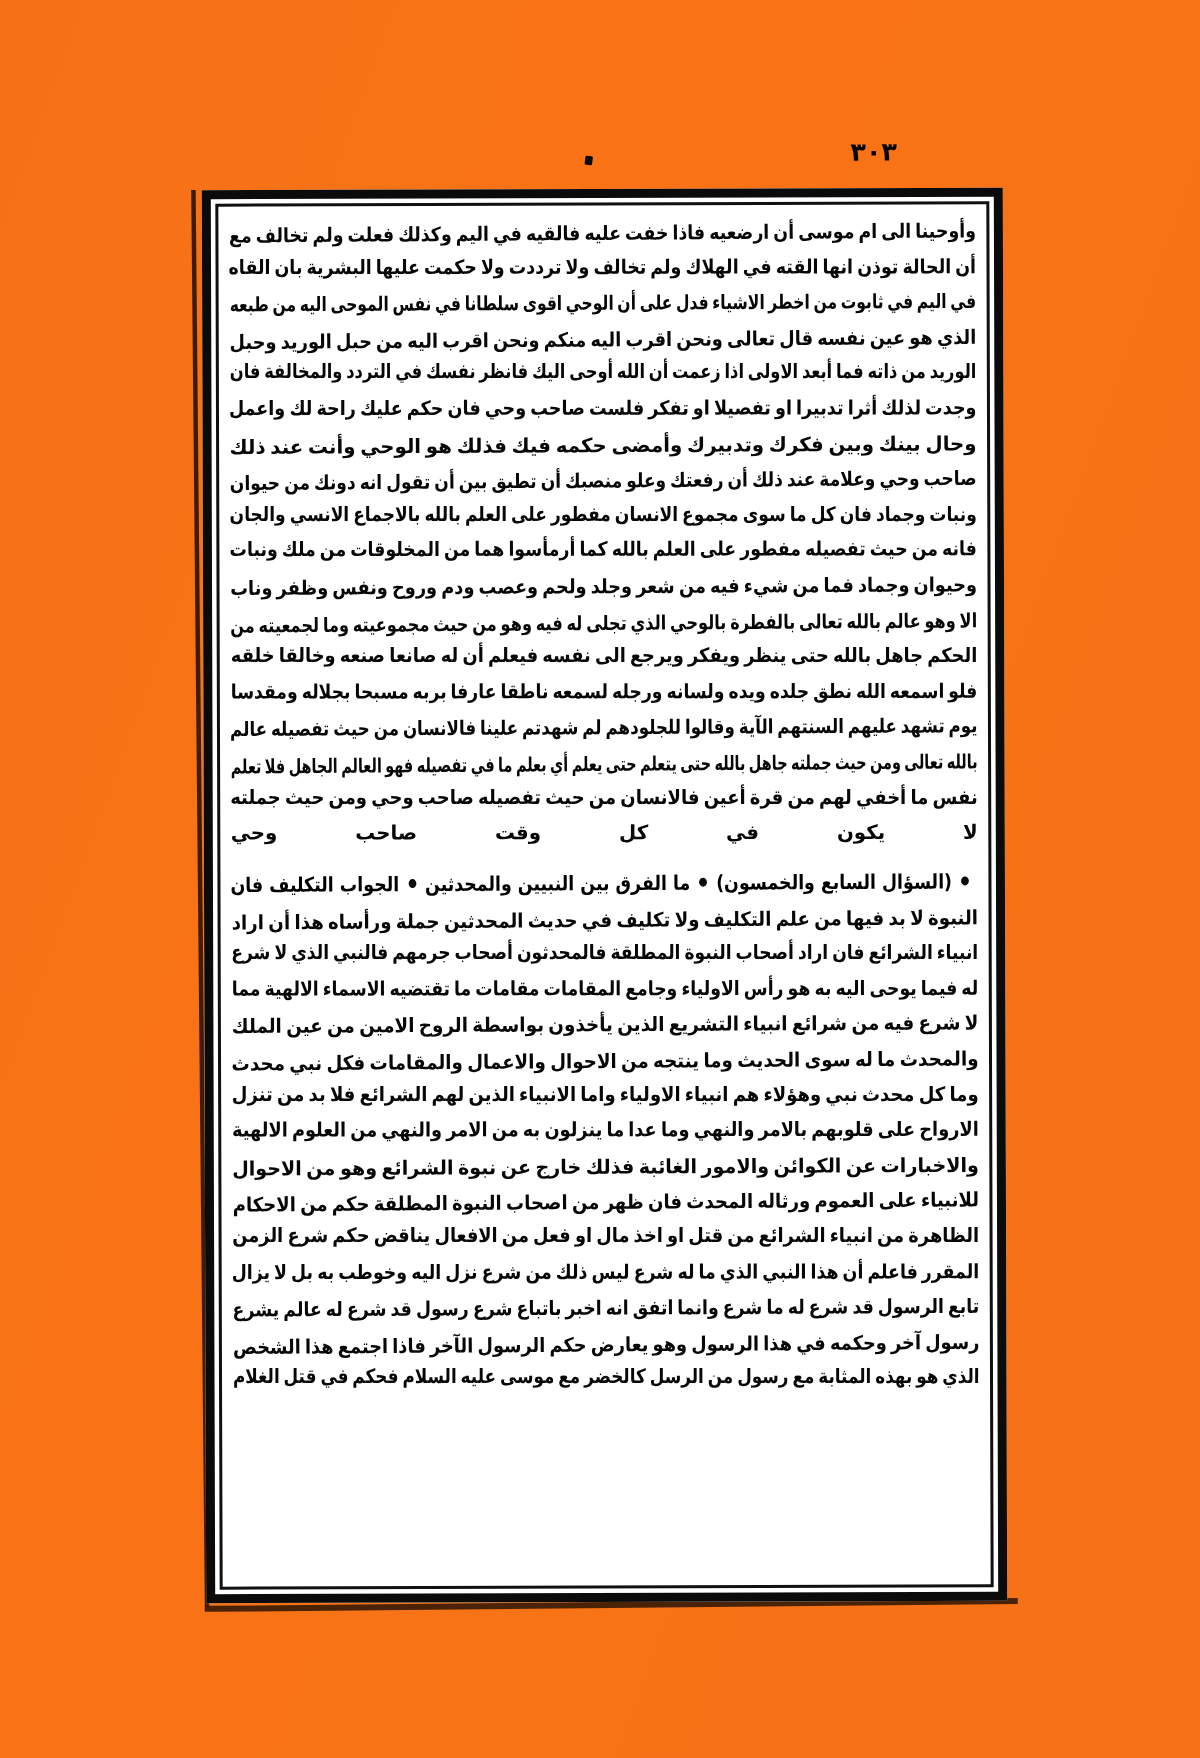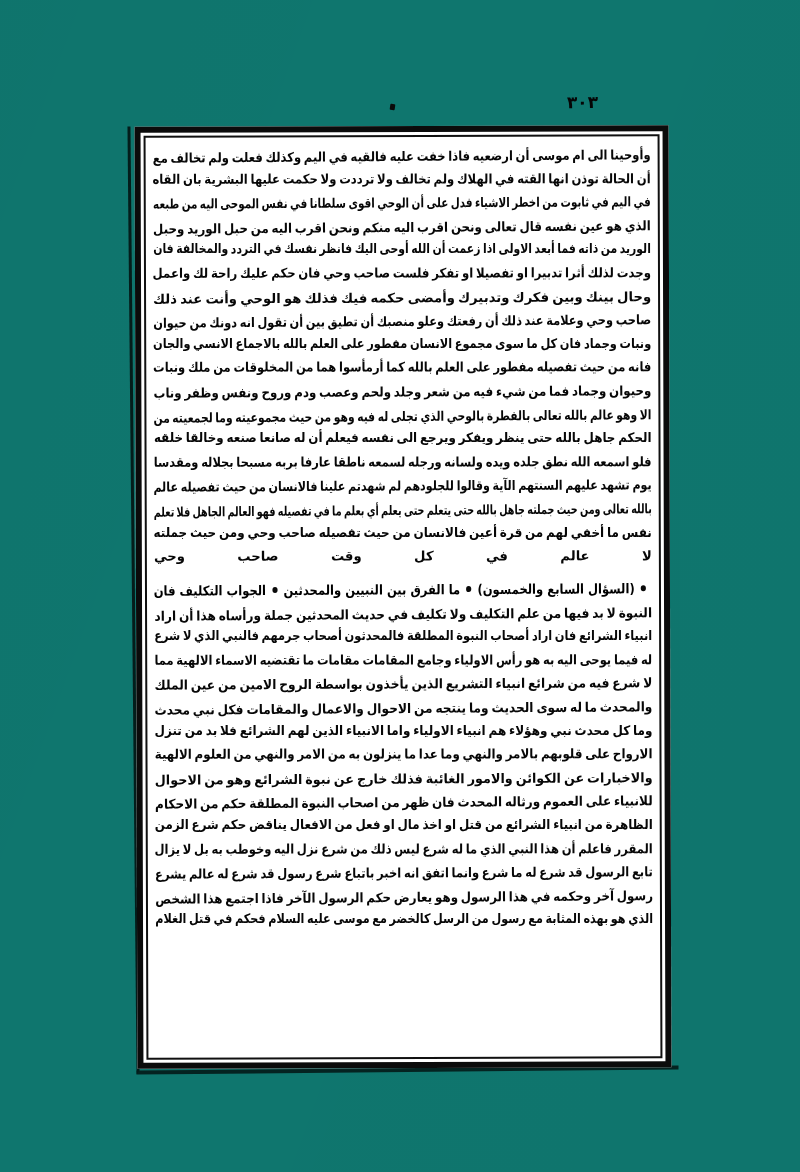--- a/index.html
+++ b/index.html
@@ -14,21 +14,21 @@
     position: relative;
     overflow: hidden;
     font-family: "DejaVu Sans", "Liberation Sans", sans-serif;
     color: #000000;
   }
 
   
   .scan-page {
     position: absolute;
     inset: 0;
-    background: #0f766e;
+    background: #f97316;
   }
 
   
   .paper-grain {
     position: absolute;
     inset: 0;
     background:
       linear-gradient(110deg, rgba(0,0,0,0.015) 0%, rgba(0,0,0,0.0) 35%, rgba(0,0,0,0.012) 100%);
     pointer-events: none;
   }
@@ -190,21 +190,21 @@
         <span class="line j1" style="transform: rotate(-0.22deg) scaleX(0.8616); transform-origin: right center;">صاحب وحي وعلامة عند ذلك أن رفعتك وعلو منصبك أن تطيق بين أن تقول انه دونك من حيوان</span>
         <span class="line j4" style="transform: rotate(0.18deg) scaleX(0.8616); transform-origin: right center;">ونبات وجماد فان كل ما سوى مجموع الانسان مفطور على العلم بالله بالاجماع الانسي والجان</span>
         <span class="line j2" style="transform: rotate(0.12deg) scaleX(0.8752); transform-origin: right center;">فانه من حيث تفصيله مفطور على العلم بالله كما أرمأسوا هما من المخلوقات من ملك ونبات</span>
         <span class="line j3" style="transform: rotate(-0.1deg) scaleX(0.8973); transform-origin: right center;">وحيوان وجماد فما من شيء فيه من شعر وجلد ولحم وعصب ودم وروح ونفس وظفر وناب</span>
         <span class="line j1" style="transform: rotate(-0.22deg) scaleX(0.8164); transform-origin: right center;">الا وهو عالم بالله تعالى بالفطرة بالوحي الذي تجلى له فيه وهو من حيث مجموعيته وما لجمعيته من</span>
         <span class="line j4" style="transform: rotate(0.18deg) scaleX(0.9005); transform-origin: right center;">الحكم جاهل بالله حتى ينظر ويفكر ويرجع الى نفسه فيعلم أن له صانعا صنعه وخالقا خلقه</span>
         <span class="line j2" style="transform: rotate(0.12deg) scaleX(0.8691); transform-origin: right center;">فلو اسمعه الله نطق جلده ويده ولسانه ورجله لسمعه ناطقا عارفا بربه مسبحا بجلاله ومقدسا</span>
         <span class="line j3" style="transform: rotate(-0.1deg) scaleX(0.8426); transform-origin: right center;">يوم تشهد عليهم السنتهم الآية وقالوا للجلودهم لم شهدتم علينا فالانسان من حيث تفصيله عالم</span>
         <span class="line j1" style="transform: rotate(-0.22deg) scaleX(0.7302); transform-origin: right center;">بالله تعالى ومن حيث جملته جاهل بالله حتى يتعلم حتى يعلم أي بعلم ما في تفصيله فهو العالم الجاهل فلا تعلم</span>
         <span class="line j4" style="transform: rotate(0.18deg) scaleX(0.9088); transform-origin: right center;">نفس ما أخفي لهم من قرة أعين فالانسان من حيث تفصيله صاحب وحي ومن حيث جملته</span>
-        <span class="line short-center j2">لا عالم في كل وقت صاحب وحي</span>
+        <span class="line short-center j2">لا يكون في كل وقت صاحب وحي</span>
       </div>
 
       <div class="block-gap"></div>
 
       <div class="qa-line j3" style="transform: rotate(-0.1deg) scaleX(0.8646); transform-origin: right center;">
         <span class="bullet"></span><span>(السؤال السابع والخمسون)</span><span class="bullet"></span><span>ما الفرق بين النبيين والمحدثين</span><span class="bullet"></span><span>الجواب</span>
         <span>التكليف فان</span>
       </div>
 
       <div class="para">

